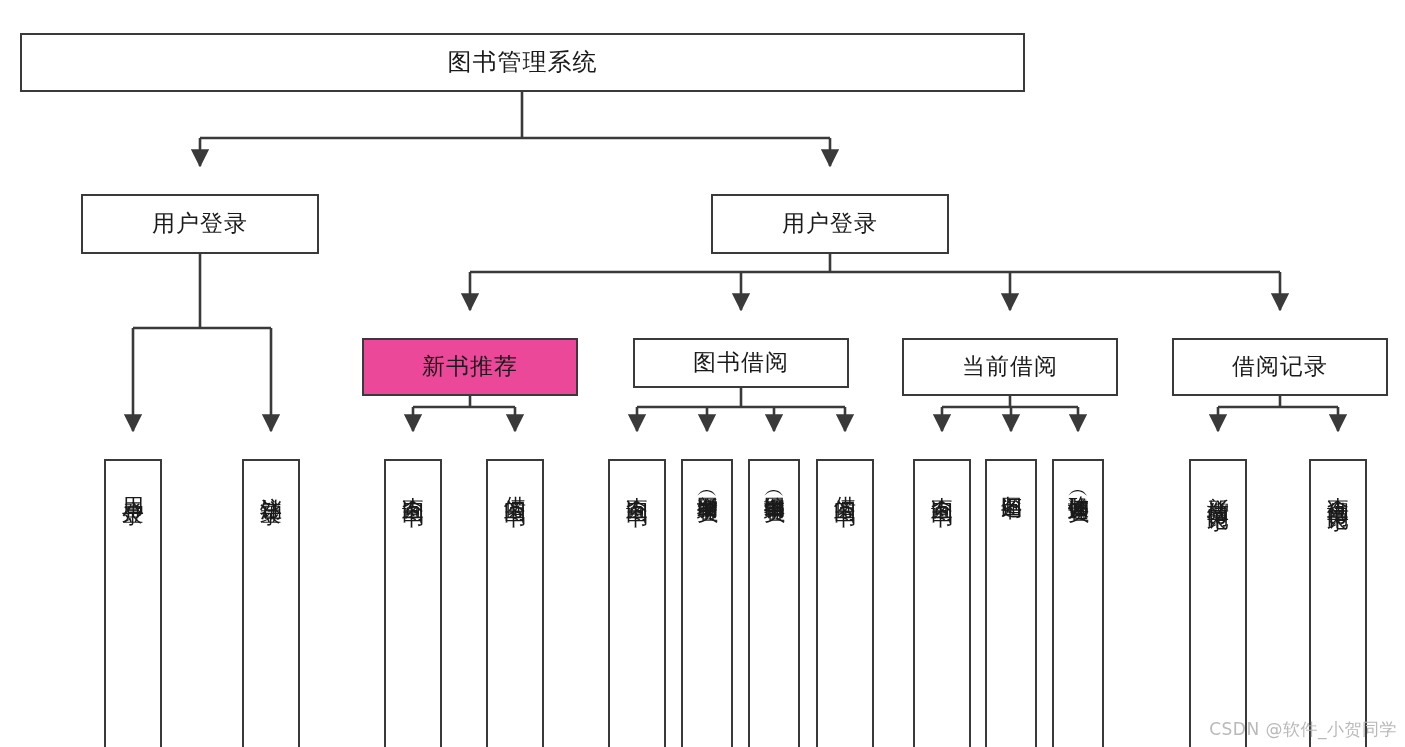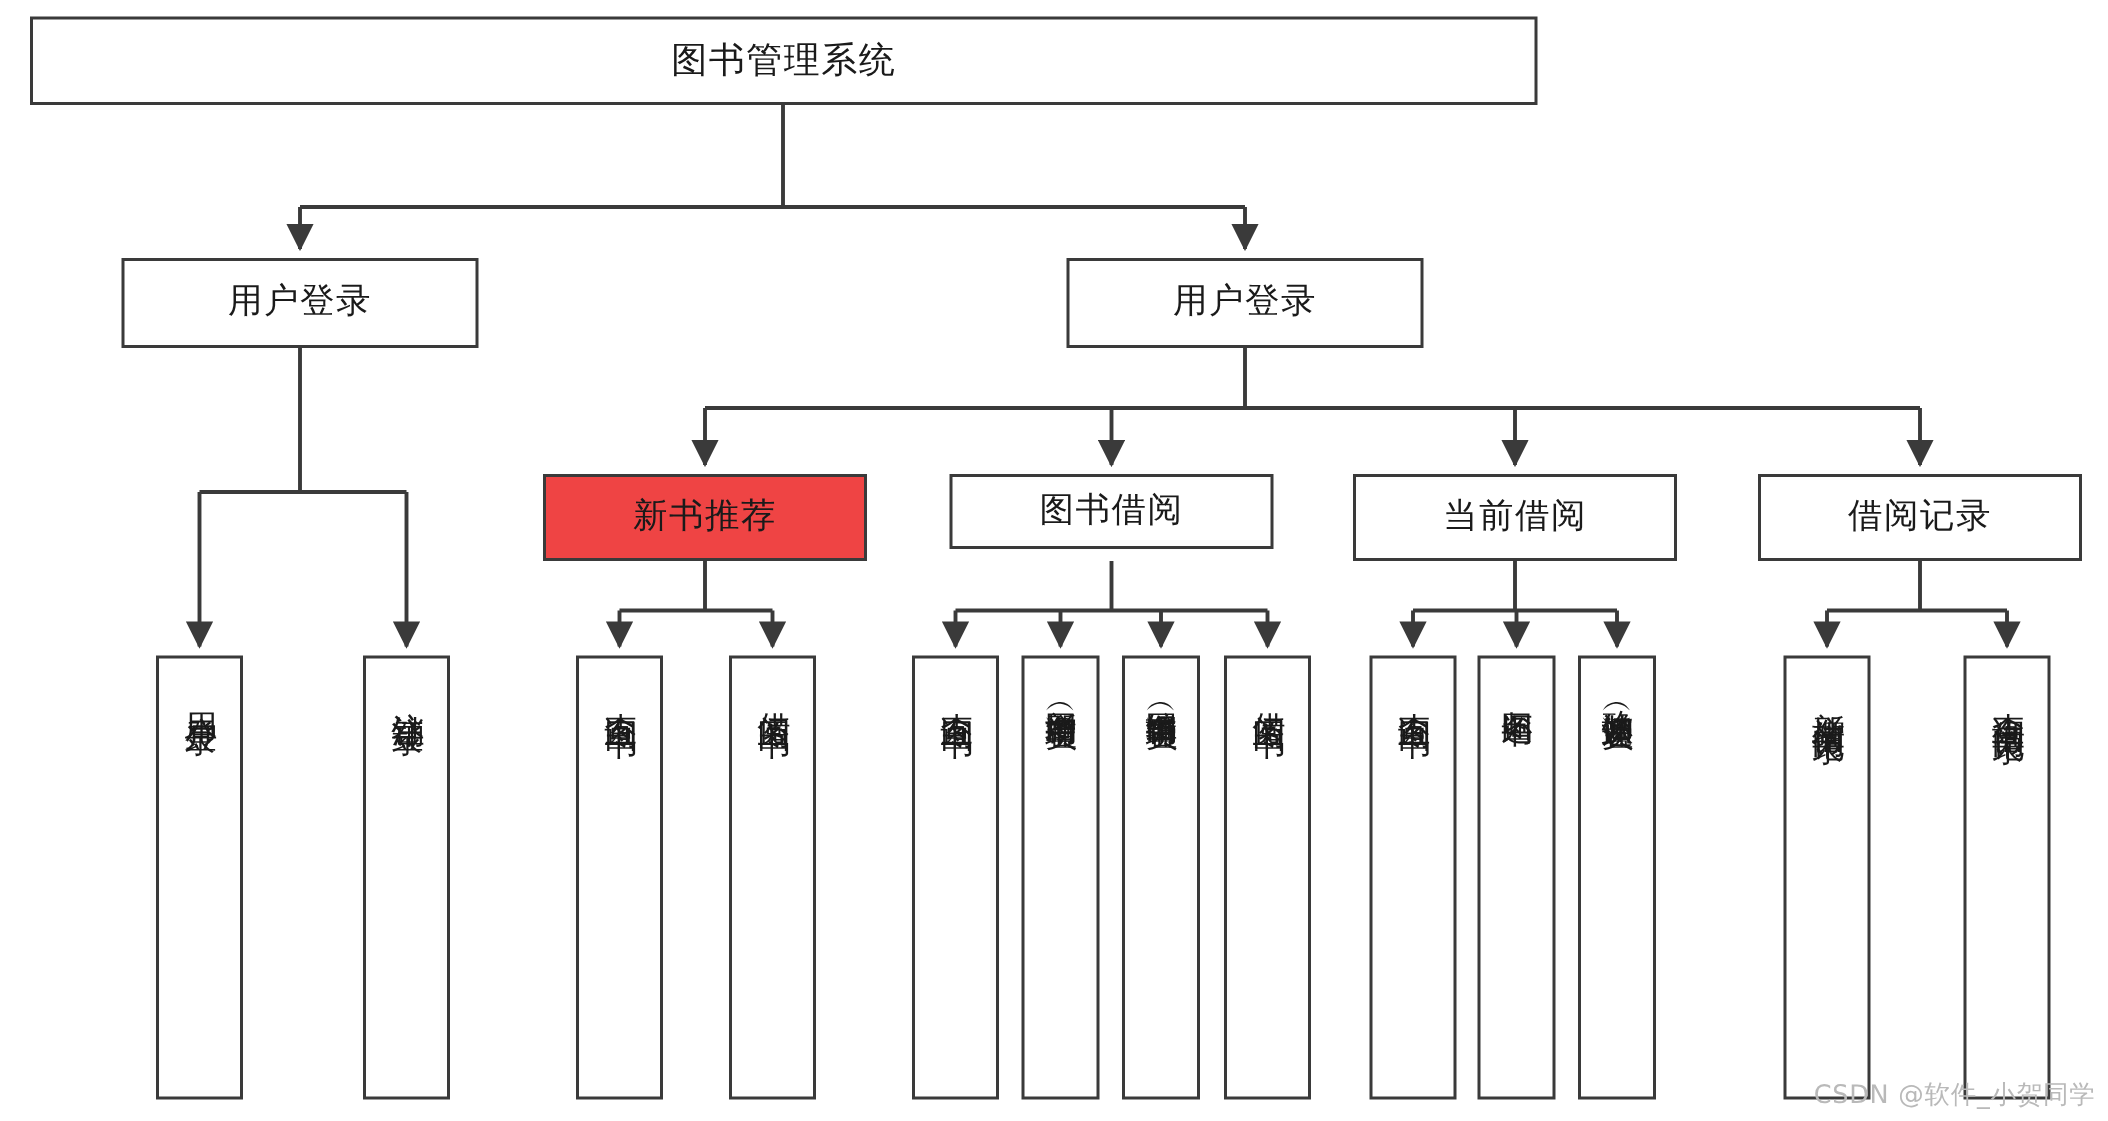--- a/index.html
+++ b/index.html
@@ -29,20 +29,21 @@
   .node {
     position: absolute;
     box-sizing: border-box;
     background: #ffffff;
     border: 2.5px solid #3a3a3a;
     display: flex;
     align-items: center;
     justify-content: center;
     text-align: center;
     color: #1a1a1a;
+    margin-top: 22px;
   }
   .node.horiz {
     font-size: 23px;
     line-height: 1.2;
     letter-spacing: 1px;
   }
   .node.root {
     font-size: 24px;
   }
   
@@ -129,21 +130,21 @@
       <path d="M 1218 407 L 1218 431" marker-end="url(#arrow)"></path>
       <path d="M 1338 407 L 1338 431" marker-end="url(#arrow)"></path>
     </g>
   </svg>
 
   <div class="node horiz root" style="left: 20px; top: 11px; width: 1005px; height: 59px; border-color: rgb(58, 58, 58); background: rgb(255, 255, 255); color: rgb(26, 26, 26);">图书管理系统</div>
 
   <div class="node horiz" style="left: 81px; top: 172px; width: 238px; height: 60px; border-color: rgb(58, 58, 58); background: rgb(255, 255, 255); color: rgb(26, 26, 26);">用户登录</div>
   <div class="node horiz" style="left: 711px; top: 172px; width: 238px; height: 60px; border-color: rgb(58, 58, 58); background: rgb(255, 255, 255); color: rgb(26, 26, 26);">用户登录</div>
 
-  <div class="node horiz" style="left: 362px; top: 316px; width: 216px; height: 58px; border-color: rgb(58, 58, 58); background: #ef4444; color: rgb(26, 26, 26);">新书推荐</div>
+  <div class="node horiz" style="left: 362px; top: 316px; width: 216px; height: 58px; border-color: rgb(58, 58, 58); background: #ec4899; color: rgb(26, 26, 26);">新书推荐</div>
   <div class="node horiz" style="left: 633px; top: 316px; width: 216px; height: 50px; border-color: rgb(58, 58, 58); background: rgb(255, 255, 255); color: rgb(26, 26, 26);">图书借阅</div>
   <div class="node horiz" style="left: 1172px; top: 316px; width: 216px; height: 58px; border-color: rgb(58, 58, 58); background: rgb(255, 255, 255); color: rgb(26, 26, 26);">借阅记录</div>
   <div class="node horiz" style="left: 902px; top: 316px; width: 216px; height: 58px; border-color: rgb(58, 58, 58); background: rgb(255, 255, 255); color: rgb(26, 26, 26);">当前借阅</div>
 
   <div class="node vert" style="left: 104px; top: 437px; width: 58px; height: 296px; border-color: rgb(58, 58, 58); background: rgb(255, 255, 255); color: rgb(26, 26, 26);">
     <span class="vlabel">用户登录</span>
   </div>
   <div class="node vert" style="left: 242px; top: 437px; width: 58px; height: 296px; border-color: rgb(58, 58, 58); background: rgb(255, 255, 255); color: rgb(26, 26, 26);">
     <span class="vlabel">注销登录</span>
   </div>

